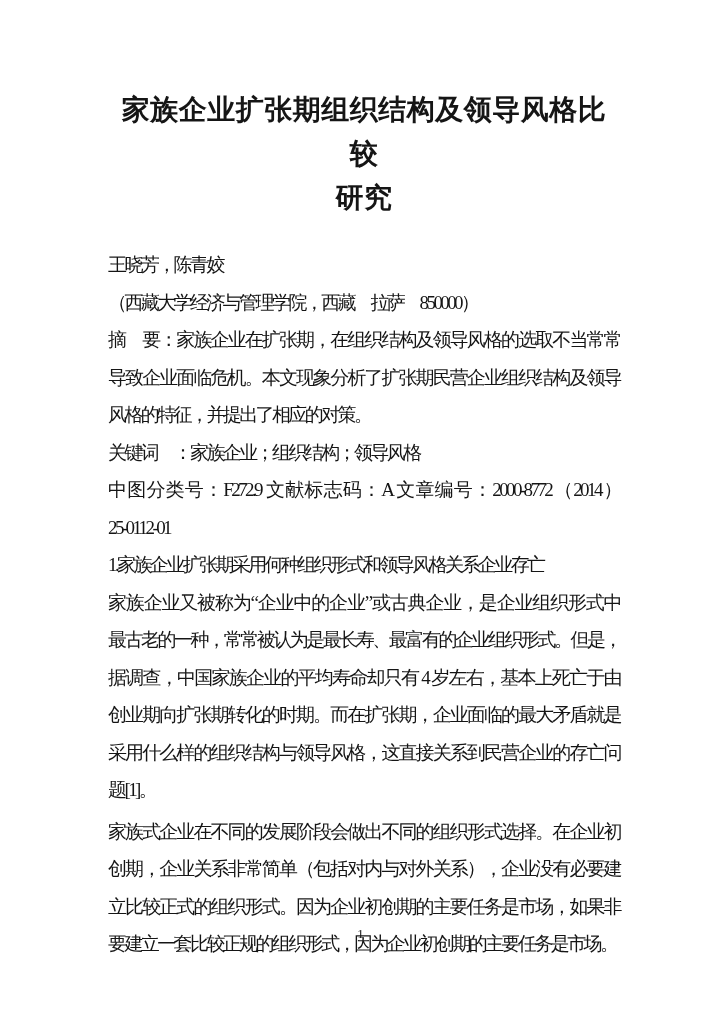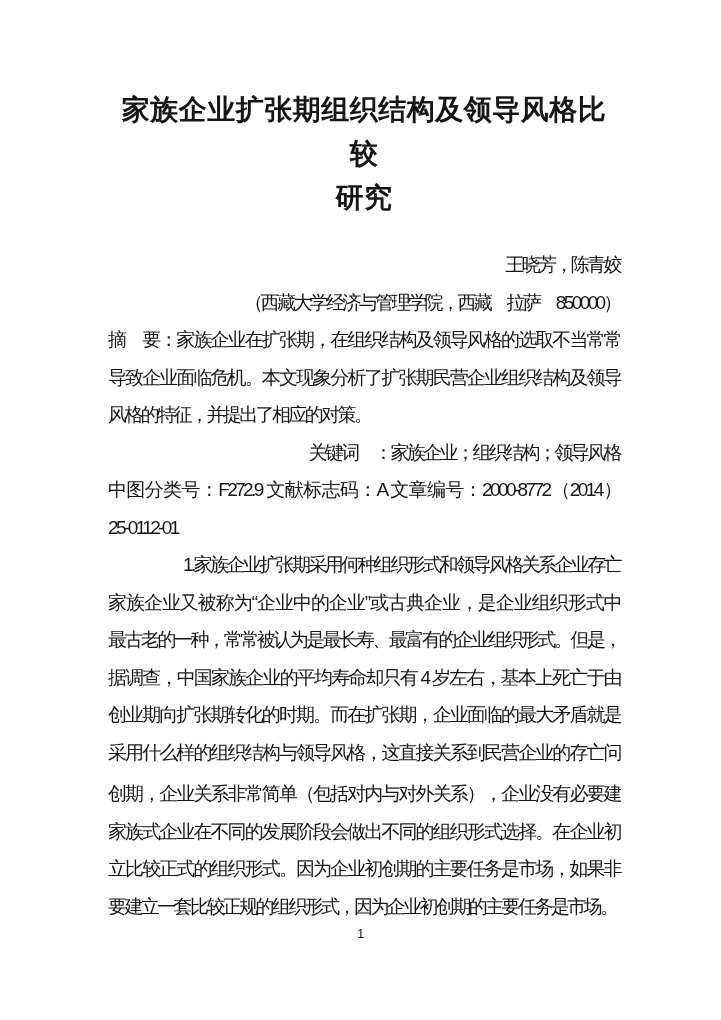--- a/index.html
+++ b/index.html
@@ -6,42 +6,42 @@
     margin: 0;
     padding: 0;
     background: #ffffff;
   }
   .page {
     position: relative;
     width: 721px;
     height: 1020px;
     background: #ffffff;
     overflow: hidden;
-    font-family: Liberation Sans, sans-serif;
+    font-family: Liberation Serif, serif;
     color: #151515;
   }
   .content {
     position: absolute;
     left: 108px;
     top: 88px;
     width: 512px;
   }
   .title {
     margin: 0 0 26px 0;
     font-size: 28px;
     font-weight: bold;
     line-height: 44px;
     text-align: center;
     letter-spacing: 0.5px;
   }
   .line {
     font-size: 19px;
     line-height: 37.5px;
     letter-spacing: -2.6px;
-    text-align: right;
+    text-align: left;
   }
   .para .line.just {
     text-align: justify;
     text-align-last: justify;
     text-justify: inter-character;
   }
   .para .line.just.last {
     text-align: center;
     text-align-last: left;
   }
@@ -88,25 +88,26 @@
       </div>
 
     <div class="line">1.家族企业扩张期采用何种组织形式和领导风格关系企业存亡</div>
 
     <div class="para">
         <div class="line just">家族企业又被称为“企业中的企业”或古典企业，是企业组织形式中</div>
         <div class="line just">最古老的一种，常常被认为是最长寿、最富有的企业组织形式。但是，</div>
         <div class="line just">据调查，中国家族企业的平均寿命却只有 4 岁左右，基本上死亡于由</div>
         <div class="line just">创业期向扩张期转化的时期。而在扩张期，企业面临的最大矛盾就是</div>
         <div class="line just">采用什么样的组织结构与领导风格，这直接关系到民营企业的存亡问</div>
+        <div class="line just last">题[1]。</div>
       </div>
 
     <div class="para para-gap">
+        <div class="line just">家族式企业在不同的发展阶段会做出不同的组织形式选择。在企业初</div>
         <div class="line just">创期，企业关系非常简单（包括对内与对外关系），企业没有必要建</div>
-        <div class="line just">家族式企业在不同的发展阶段会做出不同的组织形式选择。在企业初</div>
         <div class="line just">立比较正式的组织形式。因为企业初创期的主要任务是市场，如果非</div>
         <div class="line just last">要建立一套比较正规的组织形式，因为企业初创期的主要任务是市场。</div>
       </div>
 
   </div>
 
   <div class="page-number">1</div>
 </div>
 
 </body></html>

